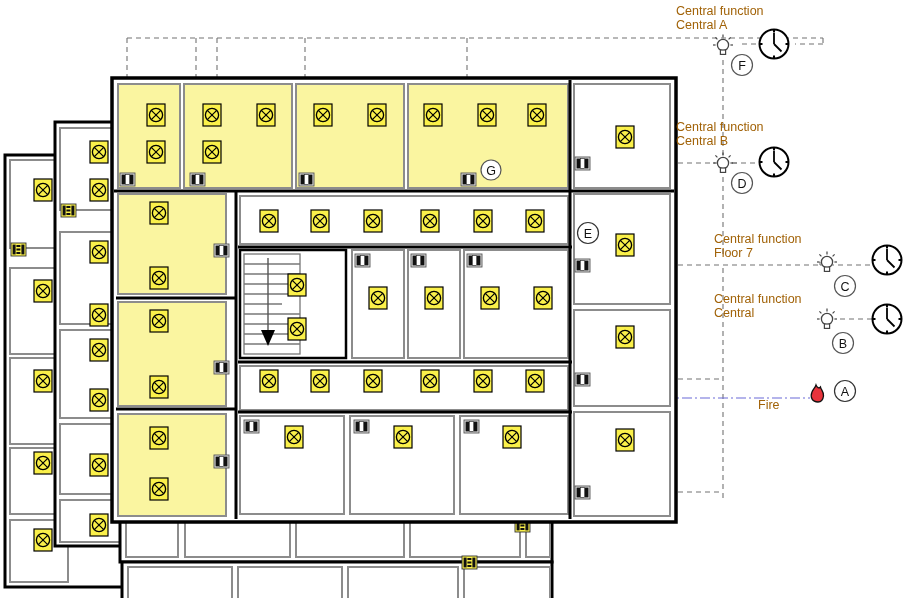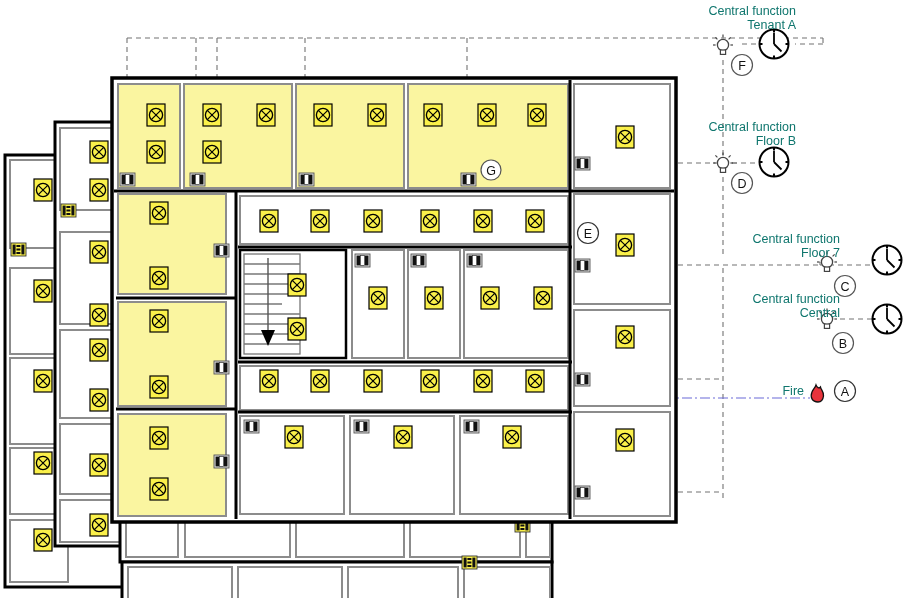--- a/index.html
+++ b/index.html
@@ -1,19 +1,19 @@
 <!DOCTYPE html>
 <html><head>
 <meta charset="utf-8">
 <style>
   html,body{margin:0;padding:0;background:#ffffff;}
   body{font-family:"Liberation Sans", sans-serif;}
   #stage{position:relative;width:904px;height:598px;overflow:hidden;background:#fff;}
   #stage svg{position:absolute;left:0;top:0;}
-  .lbl{position:absolute;font-family:"Liberation Sans", sans-serif;font-size:12.5px;color:#0f766e;white-space:nowrap;line-height:14px;text-align:right;}
+  .lbl{position:absolute;font-family:"Liberation Sans", sans-serif;font-size:12.5px;color:#a16207;white-space:nowrap;line-height:14px;text-align:left;}
 </style>
 </head>
 <body>
 
 <div id="stage">
 
 <svg width="904" height="598" viewBox="0 0 904 598">
   <defs>
     <g id="lightSym">
       <rect x="-9" y="-11" width="18" height="22" fill="#faf04a" stroke="#000" stroke-width="1.2"></rect>
@@ -348,31 +348,31 @@
     <g transform="translate(818,393)">
       <path d="M0,9 C-6,9 -8,4 -6,-1 C-5,-3.5 -3,-5 -2,-8 C-1,-5.5 1,-4 2.5,-6 C3,-3 6,-1.5 5.5,3 C5,7 3,9 0,9 Z" fill="#e8343c" stroke="#111" stroke-width="1.3"></path>
     </g>
     <circle cx="845" cy="391" r="10.5" fill="#fff" stroke="#333" stroke-width="1.2"></circle>
     <text x="845" y="396" text-anchor="middle" font-family="Liberation Sans, sans-serif" font-size="12.5" fill="#111">A</text>
   </g>
 </svg>
 
 <div class="lbl" style="left:676px;top:4px;width:120px;">
   <div>Central function</div>
-  <div>Tenant A</div>
+  <div>Central A</div>
 </div>
 <div class="lbl" style="left:676px;top:120px;width:120px;">
   <div>Central function</div>
-  <div>Floor B</div>
+  <div>Central B</div>
 </div>
 <div class="lbl" style="left:714px;top:232px;width:126px;">
   <div>Central function</div>
   <div>Floor 7</div>
 </div>
 <div class="lbl" style="left:714px;top:292px;width:126px;">
   <div>Central function</div>
   <div>Central</div>
 </div>
-<div class="lbl" style="left:758px;top:384px;width:46px;">
+<div class="lbl" style="left:758px;top:398px;width:46px;">
   <div>Fire</div>
 </div>
 
 </div>
 
 </body></html>

